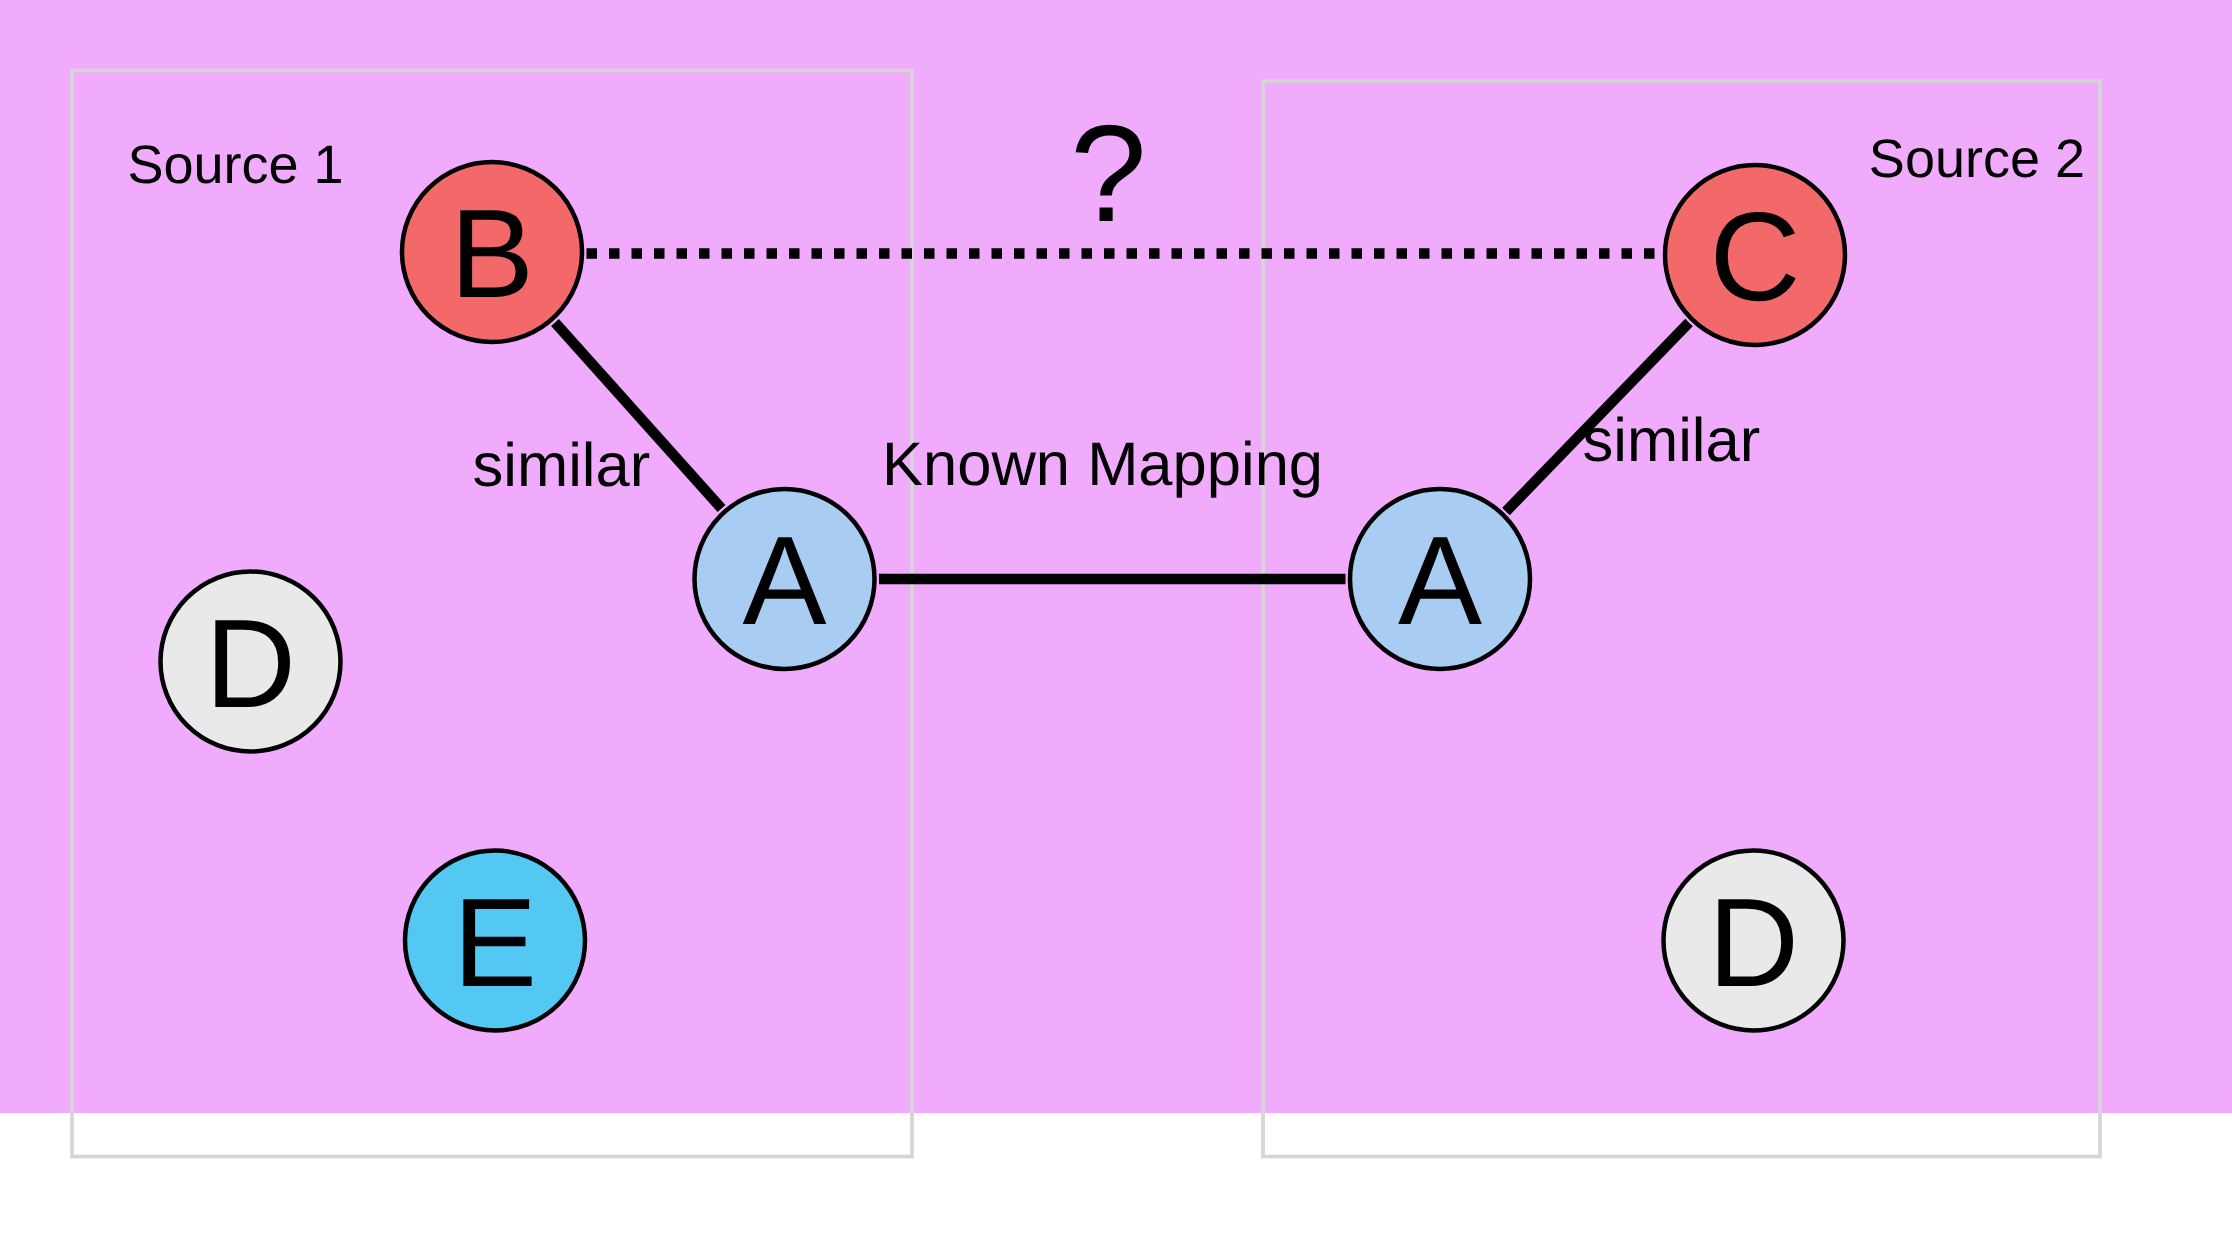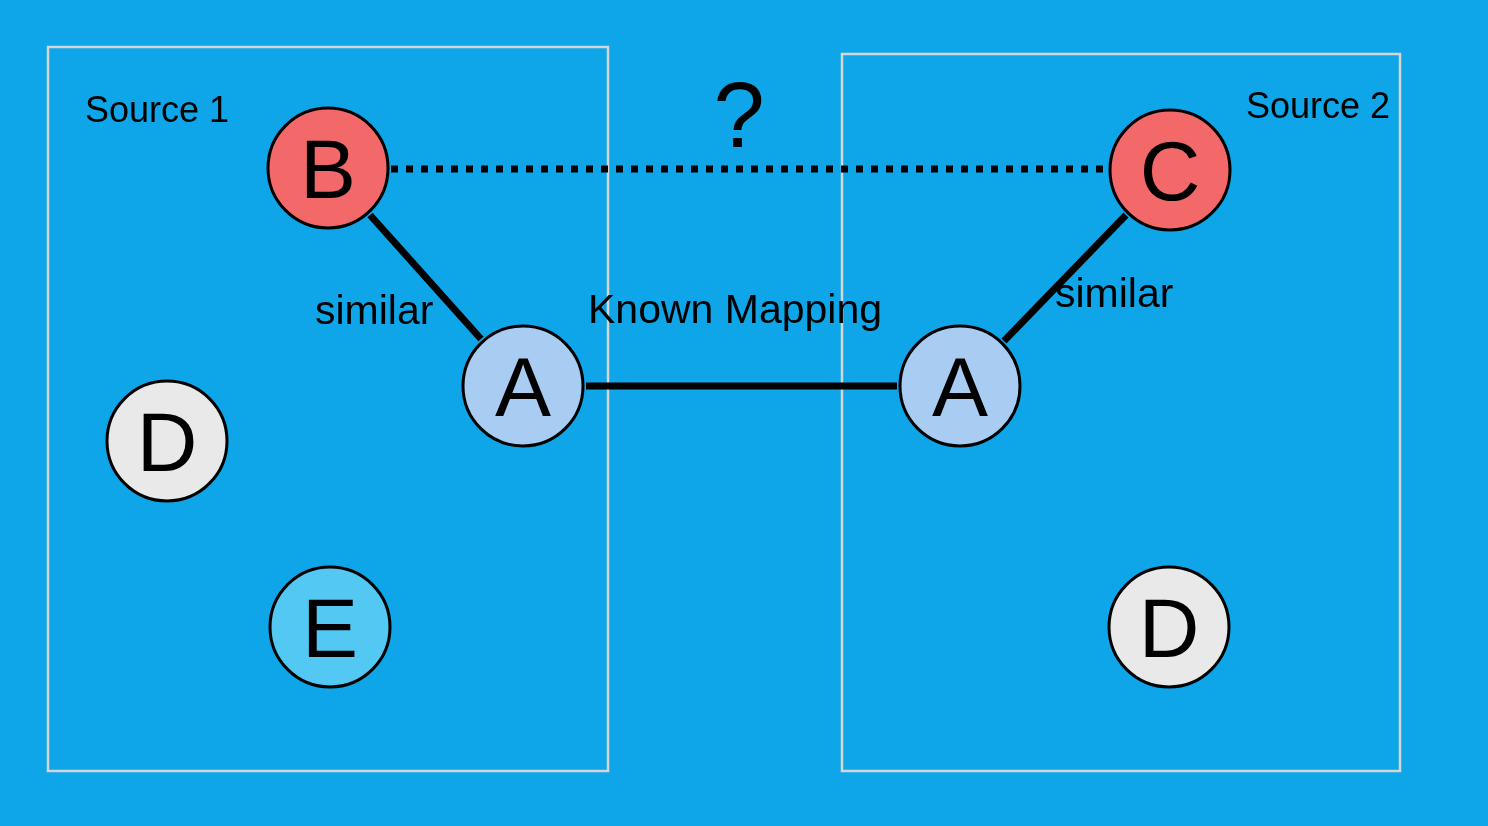--- a/index.html
+++ b/index.html
@@ -7,22 +7,22 @@
     padding: 0;
     background: #ffffff;
     width: 1488px;
     height: 826px;
     overflow: hidden;
     font-family: "Liberation Sans", sans-serif;
   }
   .stage {
     position: relative;
     width: 1488px;
-    height: 826px;
-    background: #0ea5e9;
+    height: 742px;
+    background: #f0abfc;
   }
   svg { display: block; }
   .panel {
     fill: none;
     stroke: #d5d5d5;
     stroke-width: 2.5;
   }
   .panel-label {
     fill: #000000;
     font-size: 36px;

